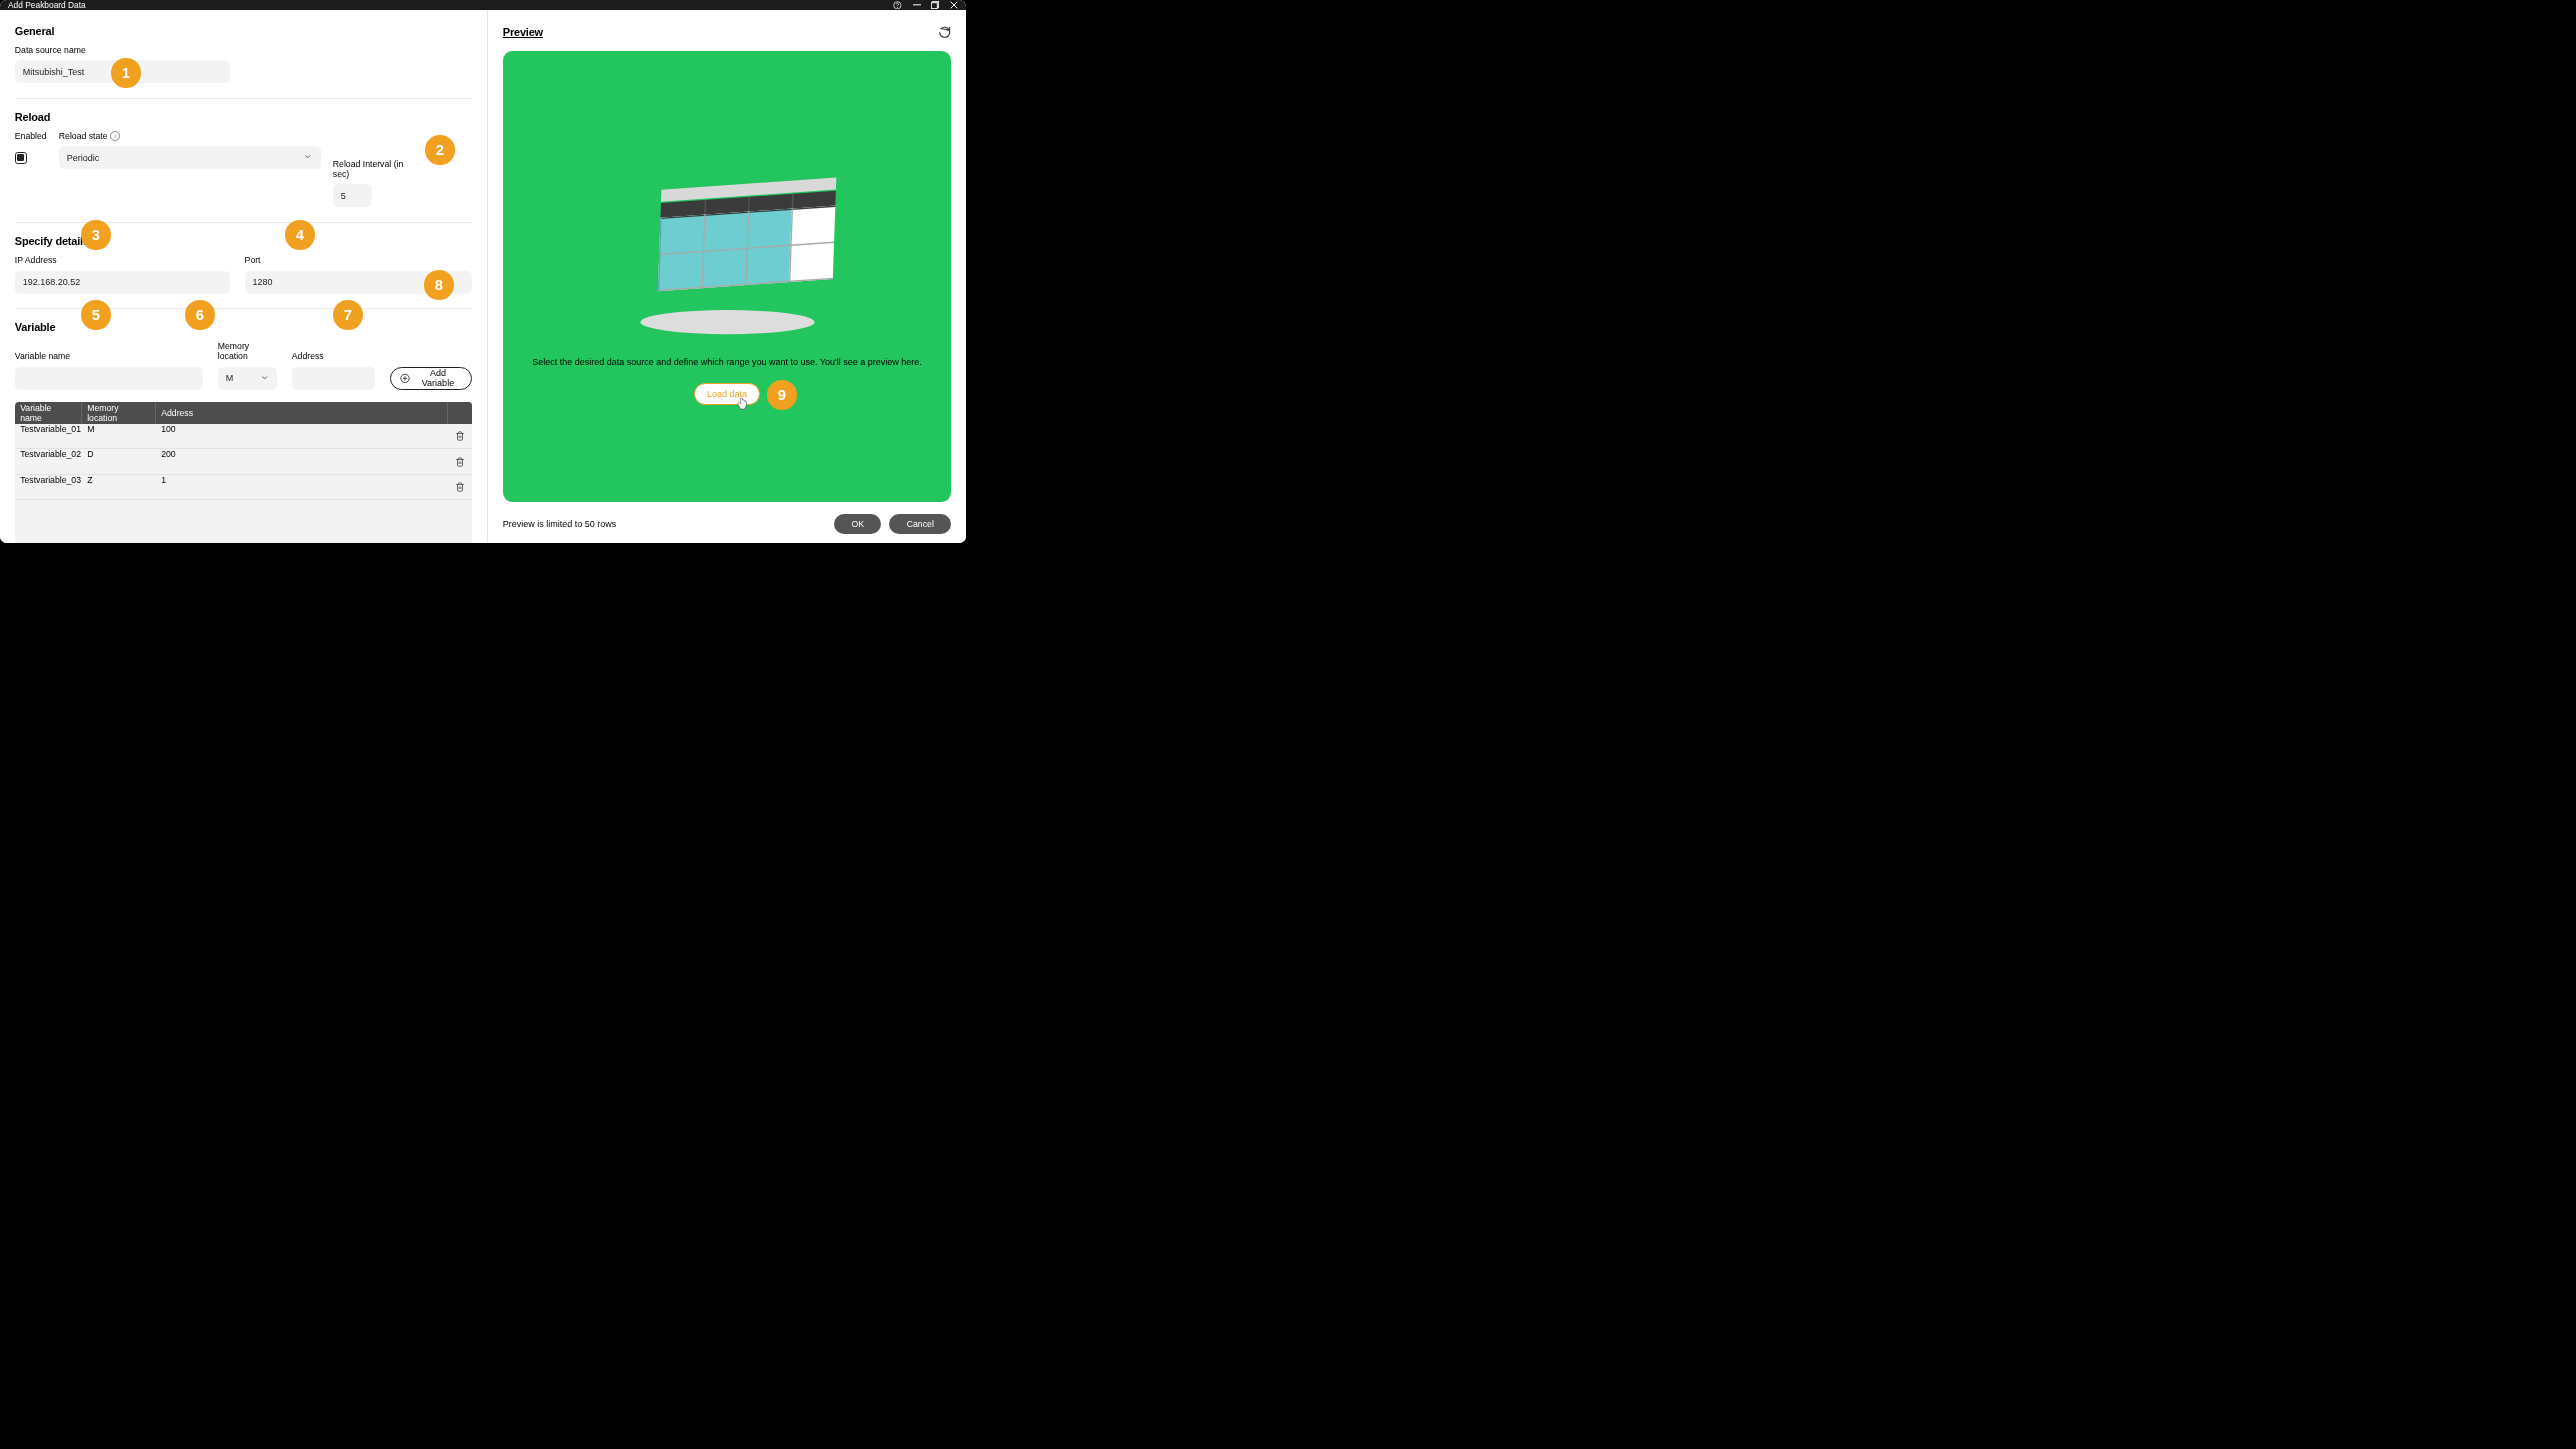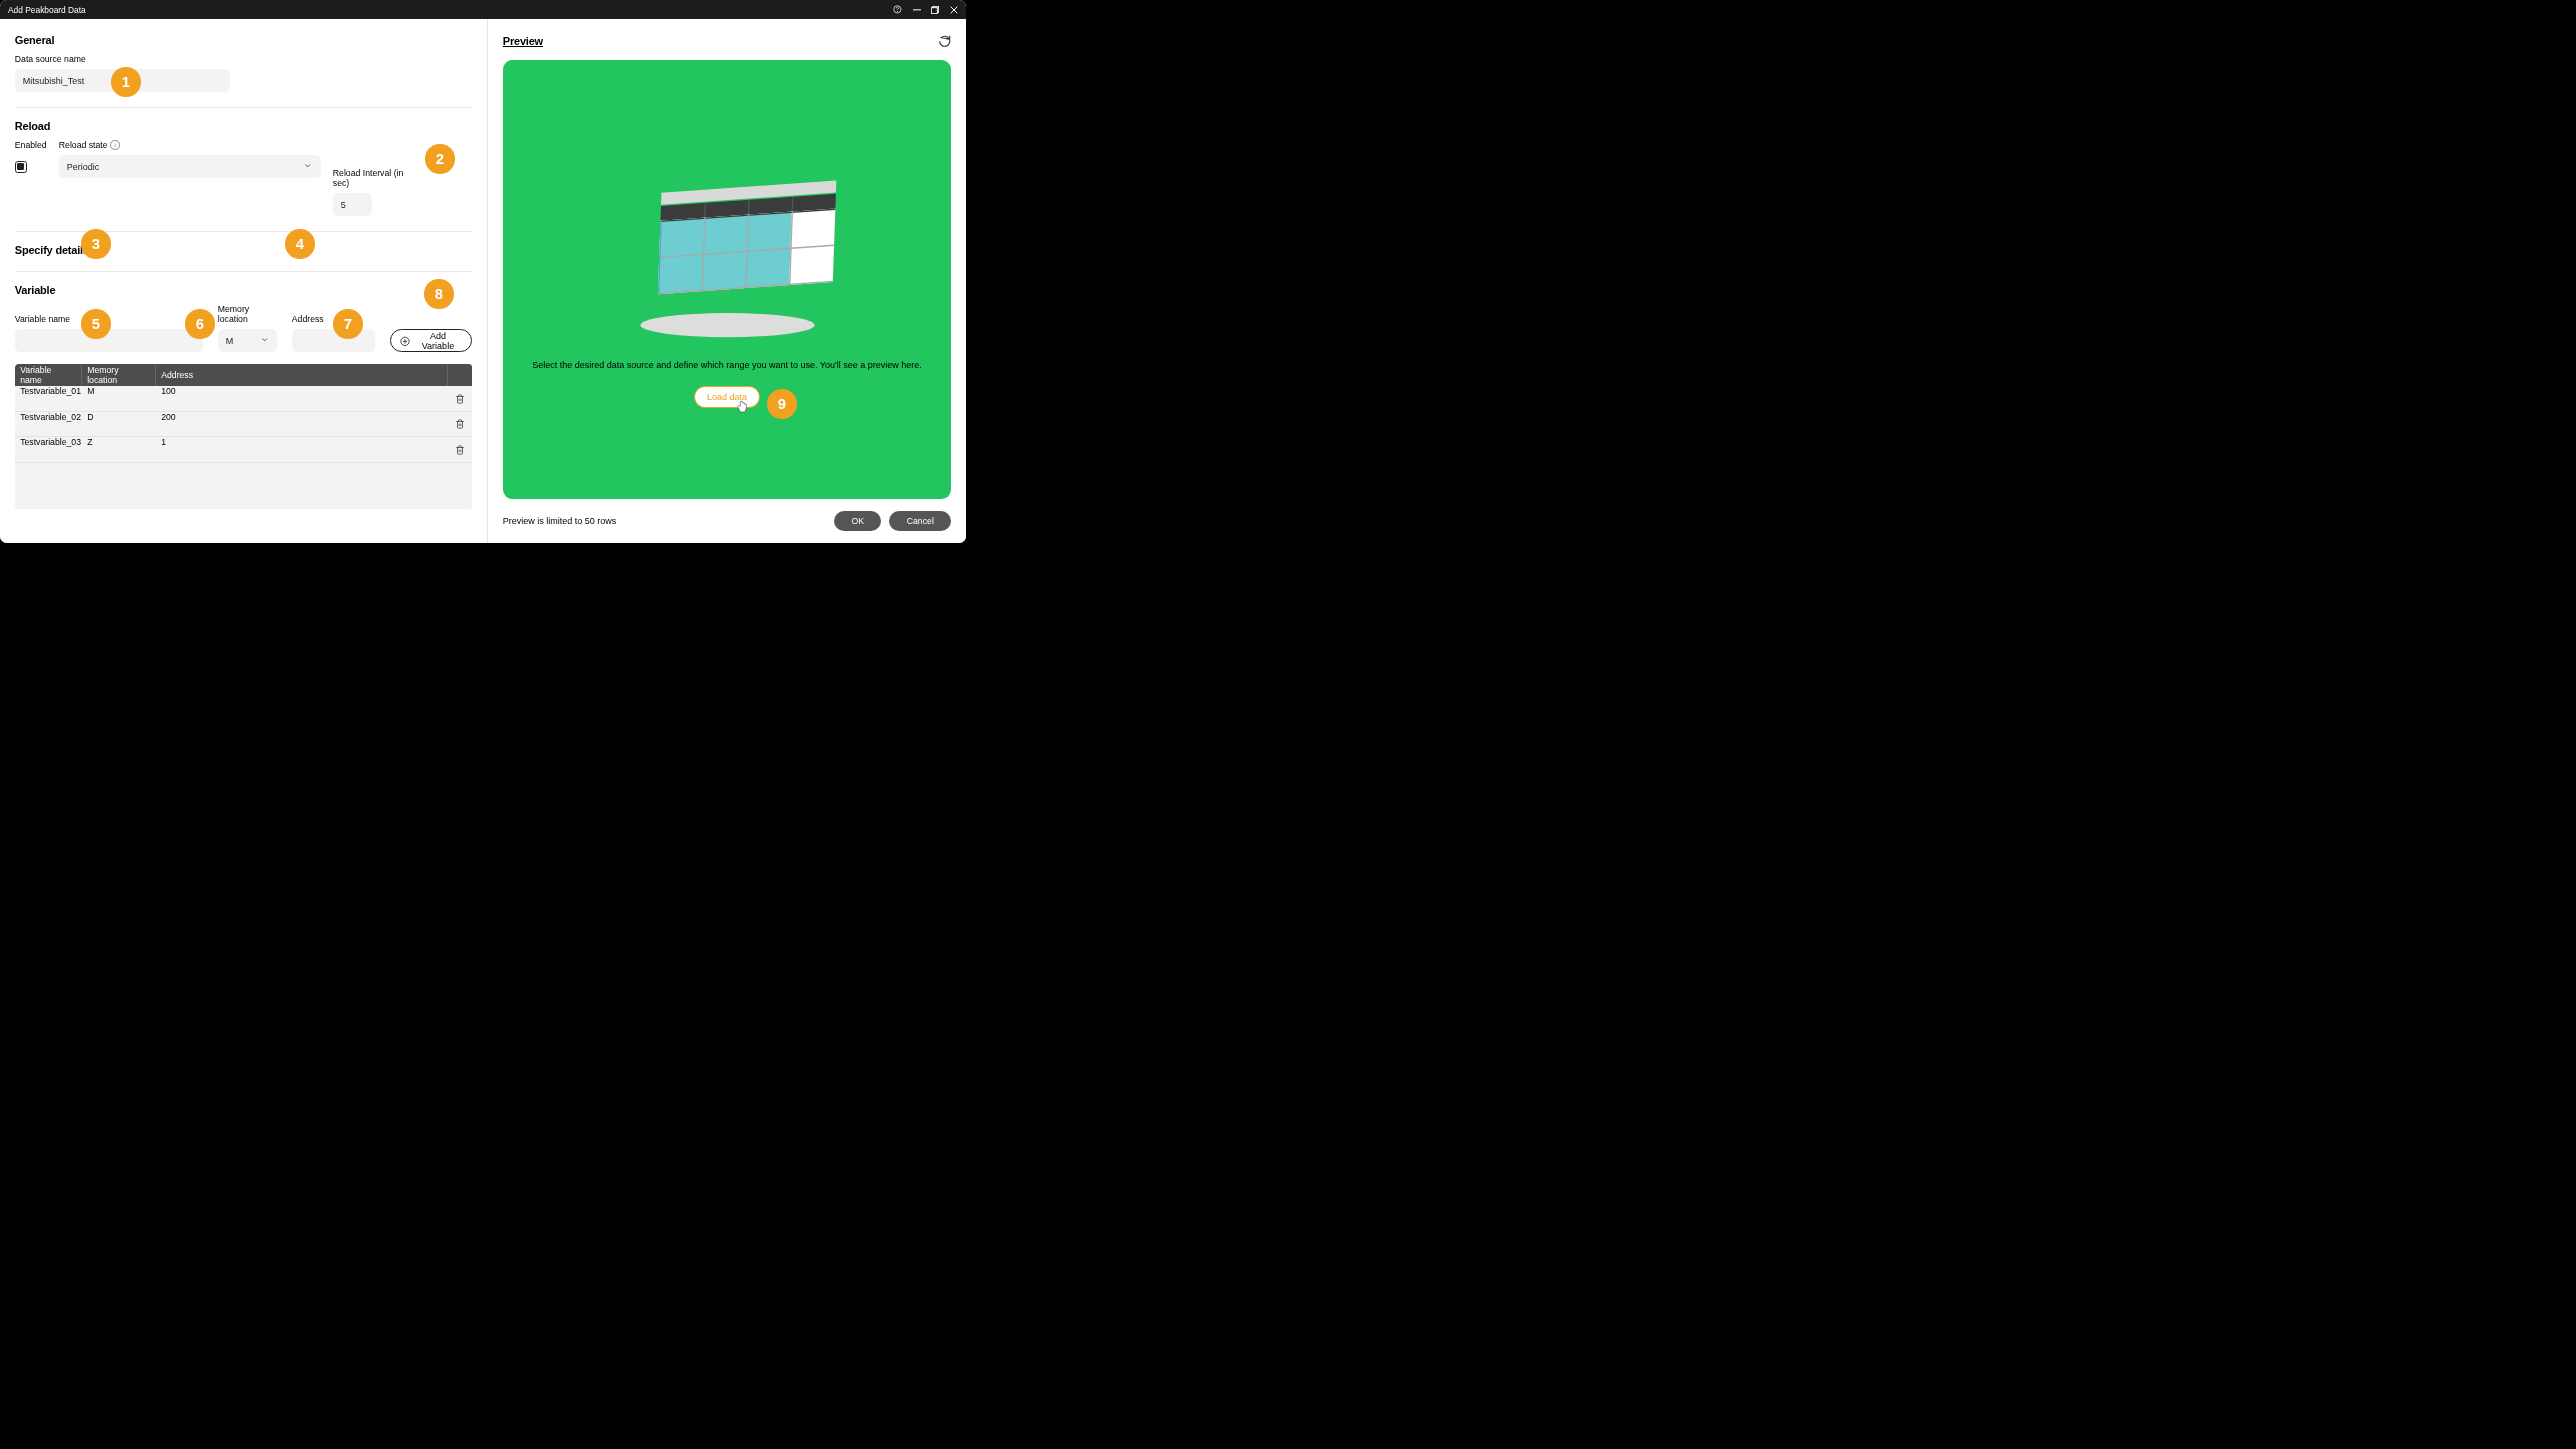--- a/index.html
+++ b/index.html
@@ -276,20 +276,30 @@
           </div>
         </div>
         <div class="col" style="width:84px;margin-top:28px;">
           <div class="field-label">Reload Interval (in sec)</div>
           <input class="input" style="width: 39px;" value="5">
         </div>
       </div>
       <hr class="hr">
 
       <div class="section-title">Specify details</div>
+      <div class="row">
+        <div class="col" style="width:215px;">
+          <div class="field-label">IP Address</div>
+          <input class="input" value="192.168.20.52" style="">
+        </div>
+        <div class="col" style="flex:1;">
+          <div class="field-label">Port</div>
+          <input class="input" value="1280" style="">
+        </div>
+      </div>
       <hr class="hr">
 
       <div class="section-title">Variable</div>
       <div class="row" style="align-items:flex-end;">
         <div class="col" style="width:197px;">
           <div class="field-label">Variable name</div>
           <input class="input" value="" style="">
         </div>
         <div class="col" style="width:62px;">
           <div class="field-label">Memory location</div>

